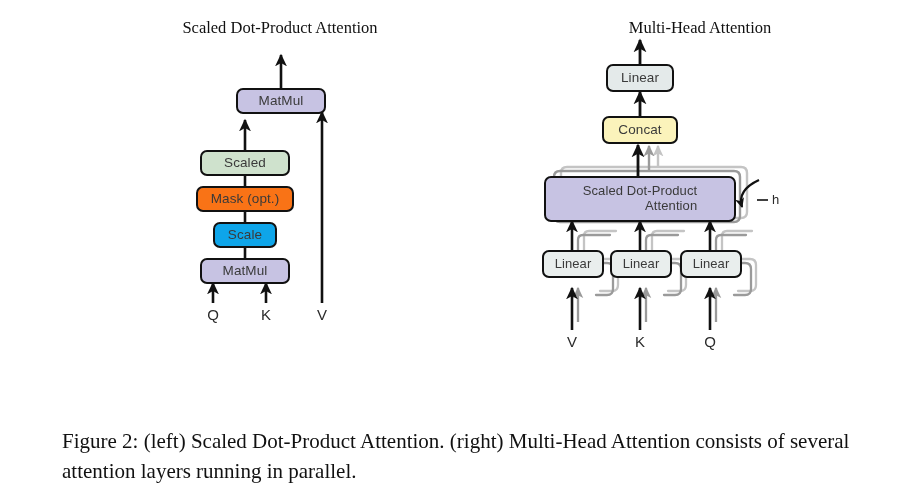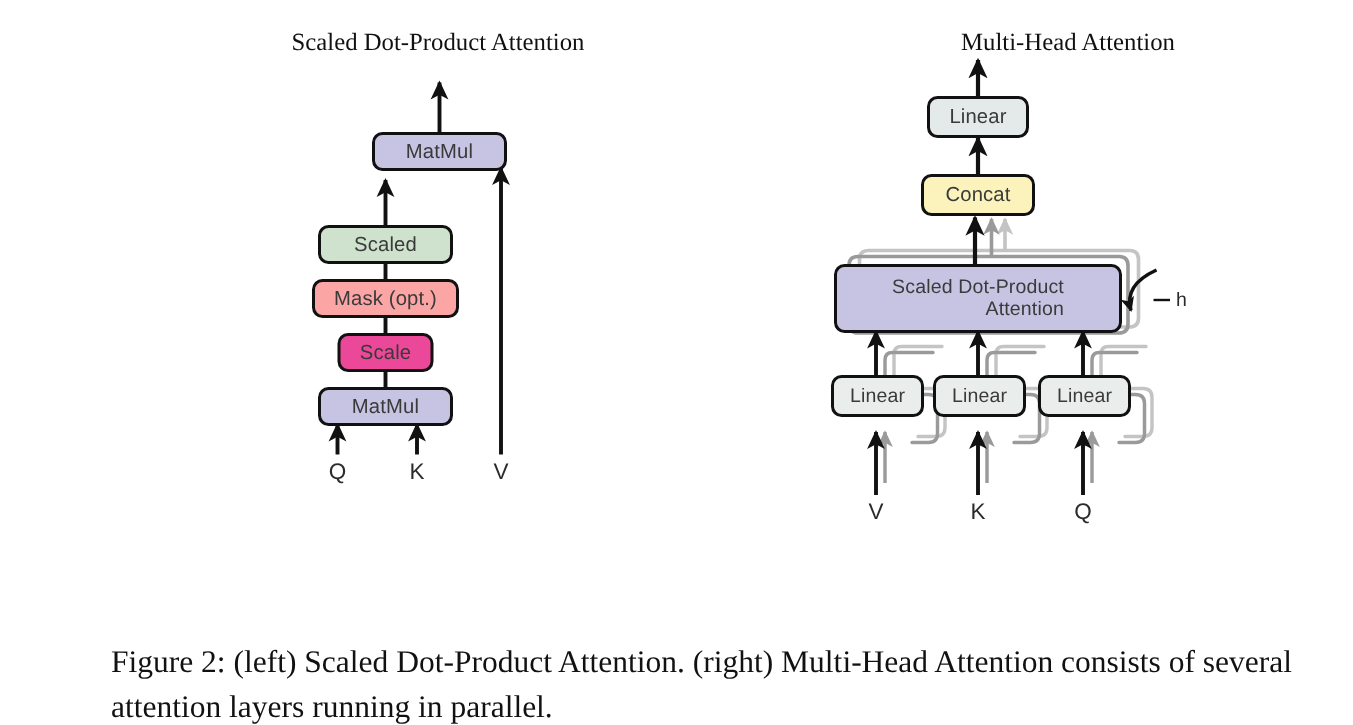--- a/index.html
+++ b/index.html
@@ -10,21 +10,21 @@
   body {
     width: 902px;
     height: 483px;
     position: relative;
     overflow: hidden;
     font-family: "Liberation Serif", serif;
     color: #000000;
   }
   #figure-root {
     position: absolute;
-    left: 12px; top: 0;
+    left: 0; top: 0;
     width: 752px;
     height: 483px;
   }
   .panel-title {
     position: absolute;
     font-family: "Liberation Serif", serif;
     font-size: 16.5px;
     color: #111111;
     white-space: nowrap;
     text-align: center;
@@ -191,23 +191,23 @@
 
       <path d="M 759 180 Q 737 190 742 207" stroke="#111111" stroke-width="2.3" fill="none" marker-end="url(#ah-h)"></path>
       <line x1="757" y1="200" x2="768" y2="200" stroke="#111111" stroke-width="1.6"></line>
     </g>
   </svg>
 
   <div class="node" id="n-matmul-top" style="left:236px; top:88px; width:90px; height:26px; background:#c7c3e3;">MatMul</div>
 
   <div class="node" id="n-softmax" style="left:200px; top:150px; width:90px; height:26px; background:#cfe2cd;">Scaled</div>
 
-  <div class="node" id="n-mask" style="left:196px; top:186px; width:98px; height:26px; background:#fca5a5;">Mask (opt.)</div>
-
-  <div class="node" id="n-scale" style="left:213px; top:222px; width:64px; height:26px; background:#ec4899;">Scale</div>
+  <div class="node" id="n-mask" style="left:196px; top:186px; width:98px; height:26px; background:#f97316;">Mask (opt.)</div>
+
+  <div class="node" id="n-scale" style="left:213px; top:222px; width:64px; height:26px; background:#0ea5e9;">Scale</div>
 
   <div class="node" id="n-matmul-bottom" style="left:200px; top:258px; width:90px; height:26px; background:#c7c3e3;">MatMul</div>
 
   <div class="io-label" style="left:200px; top:306px;">Q</div>
   <div class="io-label" style="left:253px; top:306px;">K</div>
   <div class="io-label" style="left:309px; top:306px;">V</div>
 
   <div class="node" id="n-linear-out" style="left:606px; top:64px; width:68px; height:28px; background:#e4eaea;">Linear</div>
 
   <div class="node small" id="n-sdpa" style="left:544px; top:176px; width:192px; height:46px; background:#c7c3e3;">Scaled Dot-Product

